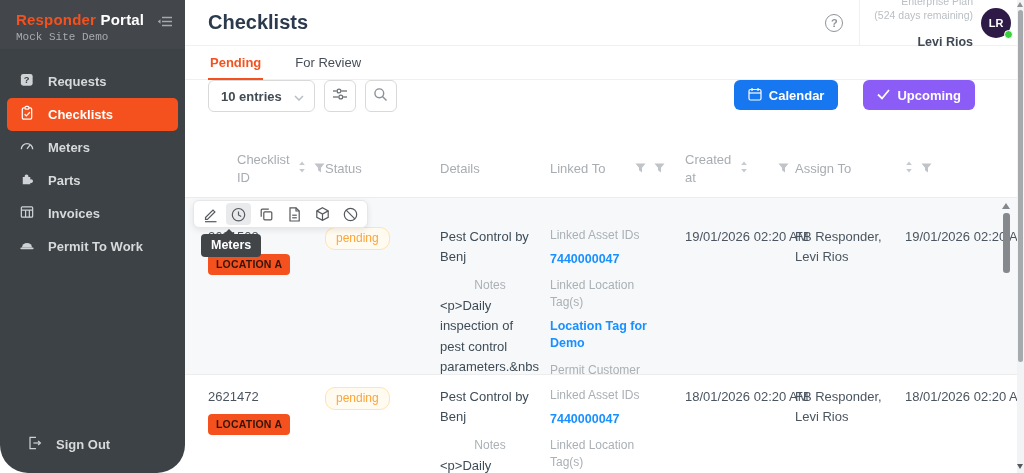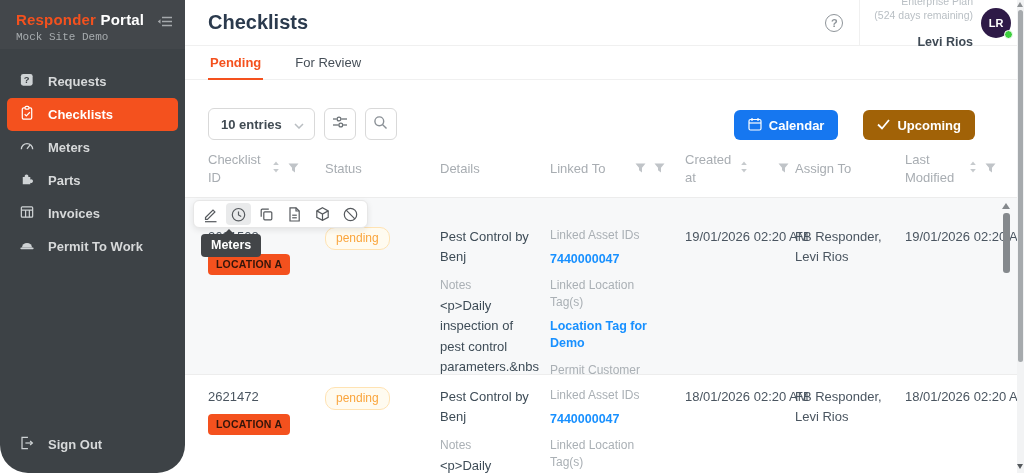--- a/index.html
+++ b/index.html
@@ -11,65 +11,65 @@
   .sidebar { position:absolute; left:0; top:0; width:185px; height:473px; background:#3d4246;border-radius:28px; }
   .logo-area { position:relative; padding:11px 14px 6px 16px; background:#43474b; }
   .brand { font-size:15px; font-weight:bold; letter-spacing:.2px; }
   .brand-primary { color:#f4511e; }
   .brand-secondary { color:#ffffff; }
   .brand-sub { font-size:11px; color:#a6abae; margin-top:3px;font-family:Liberation Mono, monospace; }
   .collapse-btn { position:absolute; right:12px; top:14px; opacity:.85; cursor:pointer; }
   .nav { margin-top:16px; }
   .nav-item { display:flex; align-items:center; gap:13px; height:33px; padding-left:19px; font-size:13px; font-weight:600; color:#d7d9da; cursor:pointer; }
   .nav-item.active { background:#f4511e; color:#fff; border-radius:5px; margin:0 7px; padding-left:12px; }
-  .signout { position:absolute; left:0; bottom:12px; width:100%; }
+  .signout { position:absolute; left:8px; bottom:12px; width:100%; }
 
   
   .main { position:absolute; left:185px; top:0; width:832px; height:473px; background:#fff; overflow:hidden; }
 
   .topbar { height:46px; border-bottom:1px solid #f0f0f0; display:flex; align-items:center; padding:0 6px 0 23px; }
   .page-title { font-size:20px; font-weight:600; color:#2b3a4d; }
   .topbar-right { margin-left:auto; display:flex; align-items:center; }
   .help-btn { width:18px; height:18px; border:1.5px solid #8f959a; border-radius:50%; color:#8f959a; font-size:11px; font-weight:bold; display:flex; align-items:center; justify-content:center; cursor:pointer; margin-right:16px; }
   .topbar-divider { width:1px; height:46px; background:#f0f0f0; margin-right:14px; }
   .plan-block { text-align:right; line-height:1.3; margin-right:8px; }
   .plan-line { font-size:10.5px; color:#b9bfc4; }
   .user-name { font-size:12.5px; color:#3f4a55; font-weight:600; margin-top:11px; }
   .avatar { position:relative; width:30px; height:30px; border-radius:50%; background:#2e1a47; color:#fff; font-size:11px; font-weight:bold; display:flex; align-items:center; justify-content:center; cursor:pointer; }
   .avatar-dot { position:absolute; right:-2px; bottom:-1px; width:9px; height:9px; border-radius:50%; background:#3ecf3e; border:1.5px solid #fff; }
 
   .tabbar { height:34px; border-bottom:1px solid #f0f0f0; display:flex; padding-left:23px; }
   .tab { display:flex; align-items:center; padding:0 2px; margin-right:30px; font-size:13px; color:#454e57; position:relative; cursor:pointer; }
   .tab.active { color:#f4511e; font-weight:600; }
   .tab.active::after { content:""; position:absolute; left:0; right:0; bottom:-1px; height:2px; background:#f4511e; }
 
-  .controls { height:60px; display:flex; align-items:flex-end; padding:0 42px 0 23px; gap:9px; }
+  .controls { height:60px; display:flex; align-items:flex-start; padding:0 42px 0 23px; gap:9px; }
   .entries-select { height:32px; border:1px solid #d9d9d9; border-radius:6px; display:flex; align-items:center; gap:12px; padding:0 10px 0 12px; font-size:13px; font-weight:600; color:#414b53; background:#fff; cursor:pointer; }
   .icon-btn { width:32px; height:32px; border:1px solid #d9d9d9; border-radius:6px; background:#fff; display:flex; align-items:center; justify-content:center; cursor:pointer; }
   .controls-right { margin-left:auto; display:flex; gap:25px; }
   .btn { height:30px; border:none; border-radius:6px; color:#fff; font-size:13px; font-weight:600; display:flex; align-items:center; gap:7px; padding:0 14px; cursor:pointer; }
   .btn-calendar { background:#1677f0; }
-  .btn-upcoming { background:#a16207; }
+  .btn-upcoming { background:#8b5cf6; }
 
   
   .grid-cols { display:grid; grid-template-columns:117px 115px 110px 135px 110px 110px 147px; padding-left:23px; }
   .thead { height:58px; border-bottom:1px solid #ececec; align-items:center; color:#a8adb2; font-size:13px; }
   .th { display:flex; align-items:center; gap:8px; padding-right:6px; }
   .th-label { line-height:1.35; }
-  .th-label.narrow { width:56px; }
+  .th-label.narrow { width:56px;margin-left:29px; }
   .th .push { margin-left:22px; }
 
   .trow { position:relative; }
   .row-1 { height:177px; background:#f7f8f9; border-bottom:1px solid #ededed; padding-top:29px; }
   .row-2 { height:98px; background:#fff; padding-top:12px; }
   .cell { font-size:13px; color:#4a5560; line-height:1.5; padding-right:10px; }
   .loc-tag { display:inline-block; margin-top:7px; background:#f4511e; color:#33150a; font-size:10.5px; font-weight:bold; padding:3px 8px; border-radius:4px; letter-spacing:.2px; }
   .badge-pending { display:inline-block; border:1px solid #ffe3b3; background:#fffbf0; color:#faa53d; font-size:12px; padding:1px 10px 2px; border-radius:10px; }
   .details-title { color:#3e4c57; line-height:1.55; }
-  .notes-label { color:#aab0b5; font-size:12px; margin-top:9px; }
+  .notes-label { color:#aab0b5; font-size:12px; margin-top:9px;text-align:center; }
   .notes-text { color:#3e4c57; line-height:1.55; margin-top:2px; overflow-wrap:break-word; }
   .linked-group { max-width:104px; }
   .linked-group + .linked-group { margin-top:9px; }
   .linked-label { color:#aab0b5; font-size:12px; line-height:1.4; }
   .linked-value { color:#1890ff; font-size:12.5px; font-weight:600; line-height:1.4; margin-top:7px; cursor:pointer; }
   .cell-date { white-space:nowrap; }
 
   
   .row-toolbar { position:absolute; left:8px; top:2px; background:#fff; border:1px solid #e7e7e7; border-radius:6px; box-shadow:0 2px 6px rgba(0,0,0,.09); display:flex; align-items:center; padding:2px 4px; gap:3px; z-index:5; }
   .tb-btn { width:25px; height:22px; display:flex; align-items:center; justify-content:center; border-radius:4px; cursor:pointer; }
@@ -268,21 +268,20 @@
               <path d="M4 11.5l2.8-3.6H1.2z" fill="#c6cacd"></path>
             </svg></span>
         <span class="push"><svg width="11" height="10" viewBox="0 0 11 10">
               <path d="M0.5 0.5h10L7 4.8v4.7L4 7.2V4.8z" fill="#c0c4c8"></path>
             </svg></span>
       </div>
       <div class="th">
         <span class="th-label">Assign To</span>
       </div>
       <div class="th">
-        <span class="th-label narrow">Last Modified</span>
         <span><svg width="8" height="12" viewBox="0 0 8 12">
               <path d="M4 0.5l2.8 3.6H1.2z" fill="#c6cacd"></path>
               <path d="M4 11.5l2.8-3.6H1.2z" fill="#c6cacd"></path>
             </svg></span>
         <span><svg width="11" height="10" viewBox="0 0 11 10">
               <path d="M0.5 0.5h10L7 4.8v4.7L4 7.2V4.8z" fill="#c0c4c8"></path>
             </svg></span>
       </div>
     </div>
 

